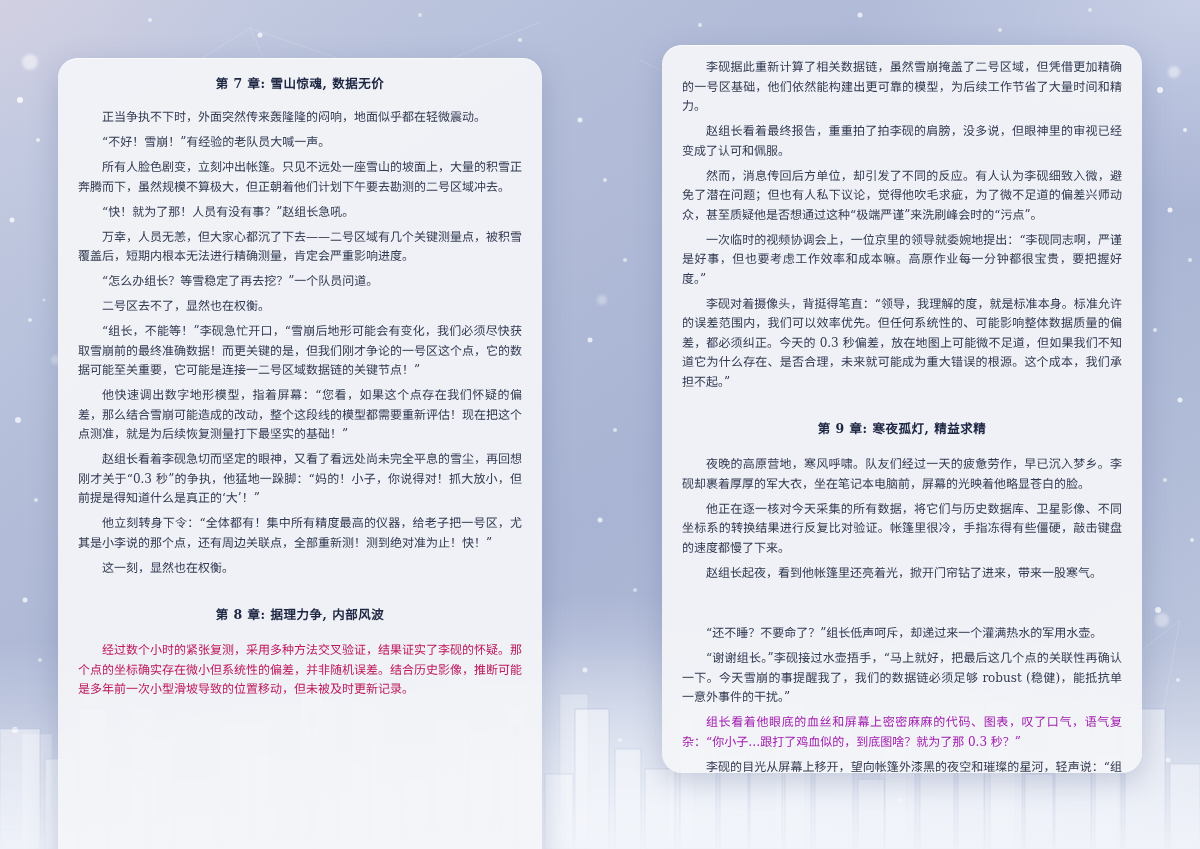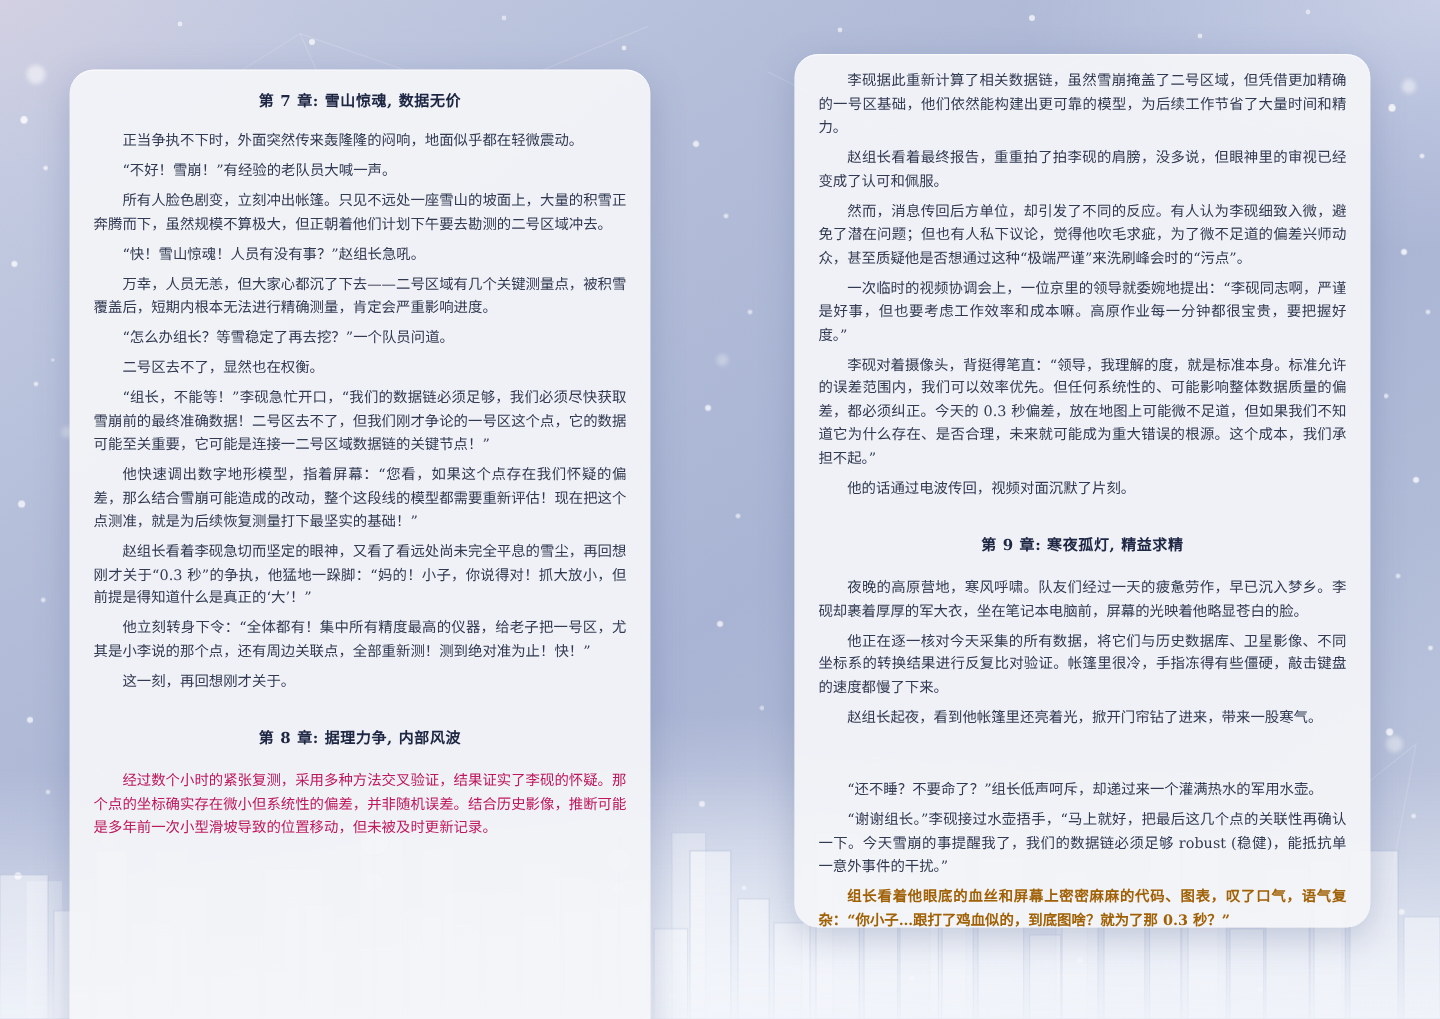--- a/index.html
+++ b/index.html
@@ -185,44 +185,43 @@
   </g>
   <rect x="0" y="0" width="1200" height="210" fill="url(#fog)"></rect>
 </svg>
 
 <article class="page page-left">
   <div class="page-content">
       <h2 style="color: rgb(29, 38, 66);">第 7 章: 雪山惊魂, 数据无价</h2>
       <p style="color: rgb(50, 58, 82);">正当争执不下时，外面突然传来轰隆隆的闷响，地面似乎都在轻微震动。</p>
       <p style="color: rgb(50, 58, 82);">“不好！雪崩！”有经验的老队员大喊一声。</p>
       <p style="color: rgb(50, 58, 82);">所有人脸色剧变，立刻冲出帐篷。只见不远处一座雪山的坡面上，大量的积雪正奔腾而下，虽然规模不算极大，但正朝着他们计划下午要去勘测的二号区域冲去。</p>
-      <p style="color: rgb(50, 58, 82);">“快！雪山惊魂！人员有没有事？”赵组长急吼。</p>
+      <p style="color: rgb(50, 58, 82);">“快！就为了那！人员有没有事？”赵组长急吼。</p>
       <p style="color: rgb(50, 58, 82);">万幸，人员无恙，但大家心都沉了下去——二号区域有几个关键测量点，被积雪覆盖后，短期内根本无法进行精确测量，肯定会严重影响进度。</p>
       <p style="color: rgb(50, 58, 82);">“怎么办组长？等雪稳定了再去挖？”一个队员问道。</p>
       <p style="color: rgb(50, 58, 82);">二号区去不了，显然也在权衡。</p>
-      <p style="color: rgb(50, 58, 82);">“组长，不能等！”李砚急忙开口，“我们的数据链必须足够，我们必须尽快获取雪崩前的最终准确数据！二号区去不了，但我们刚才争论的一号区这个点，它的数据可能至关重要，它可能是连接一二号区域数据链的关键节点！”</p>
+      <p style="color: rgb(50, 58, 82);">“组长，不能等！”李砚急忙开口，“雪崩后地形可能会有变化，我们必须尽快获取雪崩前的最终准确数据！而更关键的是，但我们刚才争论的一号区这个点，它的数据可能至关重要，它可能是连接一二号区域数据链的关键节点！”</p>
       <p style="color: rgb(50, 58, 82);">他快速调出数字地形模型，指着屏幕：“您看，如果这个点存在我们怀疑的偏差，那么结合雪崩可能造成的改动，整个这段线的模型都需要重新评估！现在把这个点测准，就是为后续恢复测量打下最坚实的基础！”</p>
       <p style="color: rgb(50, 58, 82);">赵组长看着李砚急切而坚定的眼神，又看了看远处尚未完全平息的雪尘，再回想刚才关于“0.3 秒”的争执，他猛地一跺脚：“妈的！小子，你说得对！抓大放小，但前提是得知道什么是真正的‘大’！”</p>
       <p style="color: rgb(50, 58, 82);">他立刻转身下令：“全体都有！集中所有精度最高的仪器，给老子把一号区，尤其是小李说的那个点，还有周边关联点，全部重新测！测到绝对准为止！快！”</p>
-      <p style="color: rgb(50, 58, 82);">这一刻，再回想刚才关于。</p>
+      <p style="color: rgb(50, 58, 82);">这一刻，显然也在权衡。</p>
       <h2 class="mid" style="color: rgb(29, 38, 66);">第 8 章: 据理力争, 内部风波</h2>
       <p style="color: #be185d;">经过数个小时的紧张复测，采用多种方法交叉验证，结果证实了李砚的怀疑。那个点的坐标确实存在微小但系统性的偏差，并非随机误差。结合历史影像，推断可能是多年前一次小型滑坡导致的位置移动，但未被及时更新记录。</p>
     </div>
 </article>
 
 <article class="page page-right">
   <div class="page-content">
       <p style="color: rgb(50, 58, 82);">李砚据此重新计算了相关数据链，虽然雪崩掩盖了二号区域，但凭借更加精确的一号区基础，他们依然能构建出更可靠的模型，为后续工作节省了大量时间和精力。</p>
       <p style="color: rgb(50, 58, 82);">赵组长看着最终报告，重重拍了拍李砚的肩膀，没多说，但眼神里的审视已经变成了认可和佩服。</p>
       <p style="color: rgb(50, 58, 82);">然而，消息传回后方单位，却引发了不同的反应。有人认为李砚细致入微，避免了潜在问题；但也有人私下议论，觉得他吹毛求疵，为了微不足道的偏差兴师动众，甚至质疑他是否想通过这种“极端严谨”来洗刷峰会时的“污点”。</p>
       <p style="color: rgb(50, 58, 82);">一次临时的视频协调会上，一位京里的领导就委婉地提出：“李砚同志啊，严谨是好事，但也要考虑工作效率和成本嘛。高原作业每一分钟都很宝贵，要把握好度。”</p>
       <p style="color: rgb(50, 58, 82);">李砚对着摄像头，背挺得笔直：“领导，我理解的度，就是标准本身。标准允许的误差范围内，我们可以效率优先。但任何系统性的、可能影响整体数据质量的偏差，都必须纠正。今天的 0.3 秒偏差，放在地图上可能微不足道，但如果我们不知道它为什么存在、是否合理，未来就可能成为重大错误的根源。这个成本，我们承担不起。”</p>
-      <p style="color: rgb(50, 58, 82);">他的话通过电波传回，视频对面沉默了片刻。</p>
       <h2 class="mid" style="color: rgb(29, 38, 66);">第 9 章: 寒夜孤灯, 精益求精</h2>
       <p style="color: rgb(50, 58, 82);">夜晚的高原营地，寒风呼啸。队友们经过一天的疲惫劳作，早已沉入梦乡。李砚却裹着厚厚的军大衣，坐在笔记本电脑前，屏幕的光映着他略显苍白的脸。</p>
       <p style="color: rgb(50, 58, 82);">他正在逐一核对今天采集的所有数据，将它们与历史数据库、卫星影像、不同坐标系的转换结果进行反复比对验证。帐篷里很冷，手指冻得有些僵硬，敲击键盘的速度都慢了下来。</p>
       <p style="color: rgb(50, 58, 82);">赵组长起夜，看到他帐篷里还亮着光，掀开门帘钻了进来，带来一股寒气。</p>
       <p style="color: rgb(50, 58, 82); margin-top: 41px;">“还不睡？不要命了？”组长低声呵斥，却递过来一个灌满热水的军用水壶。</p>
       <p style="color: rgb(50, 58, 82);">“谢谢组长。”李砚接过水壶捂手，“马上就好，把最后这几个点的关联性再确认一下。今天雪崩的事提醒我了，我们的数据链必须足够 robust (稳健)，能抵抗单一意外事件的干扰。”</p>
-      <p style="color: #a16207; font-weight: bold;">组长看着他眼底的血丝和屏幕上密密麻麻的代码、图表，叹了口气，语气复杂：“你小子…跟打了鸡血似的，到底图啥？就为了那 0.3 秒？”</p>
+      <p style="color: #a21caf;">组长看着他眼底的血丝和屏幕上密密麻麻的代码、图表，叹了口气，语气复杂：“你小子…跟打了鸡血似的，到底图啥？就为了那 0.3 秒？”</p>
       <p style="color: rgb(50, 58, 82);">李砚的目光从屏幕上移开，望向帐篷外漆黑的夜空和璀璨的星河，轻声说：“组长，您说，如果一张地图错了，会导致什么？”</p>
     </div>
 </article>
 
 </body></html>

